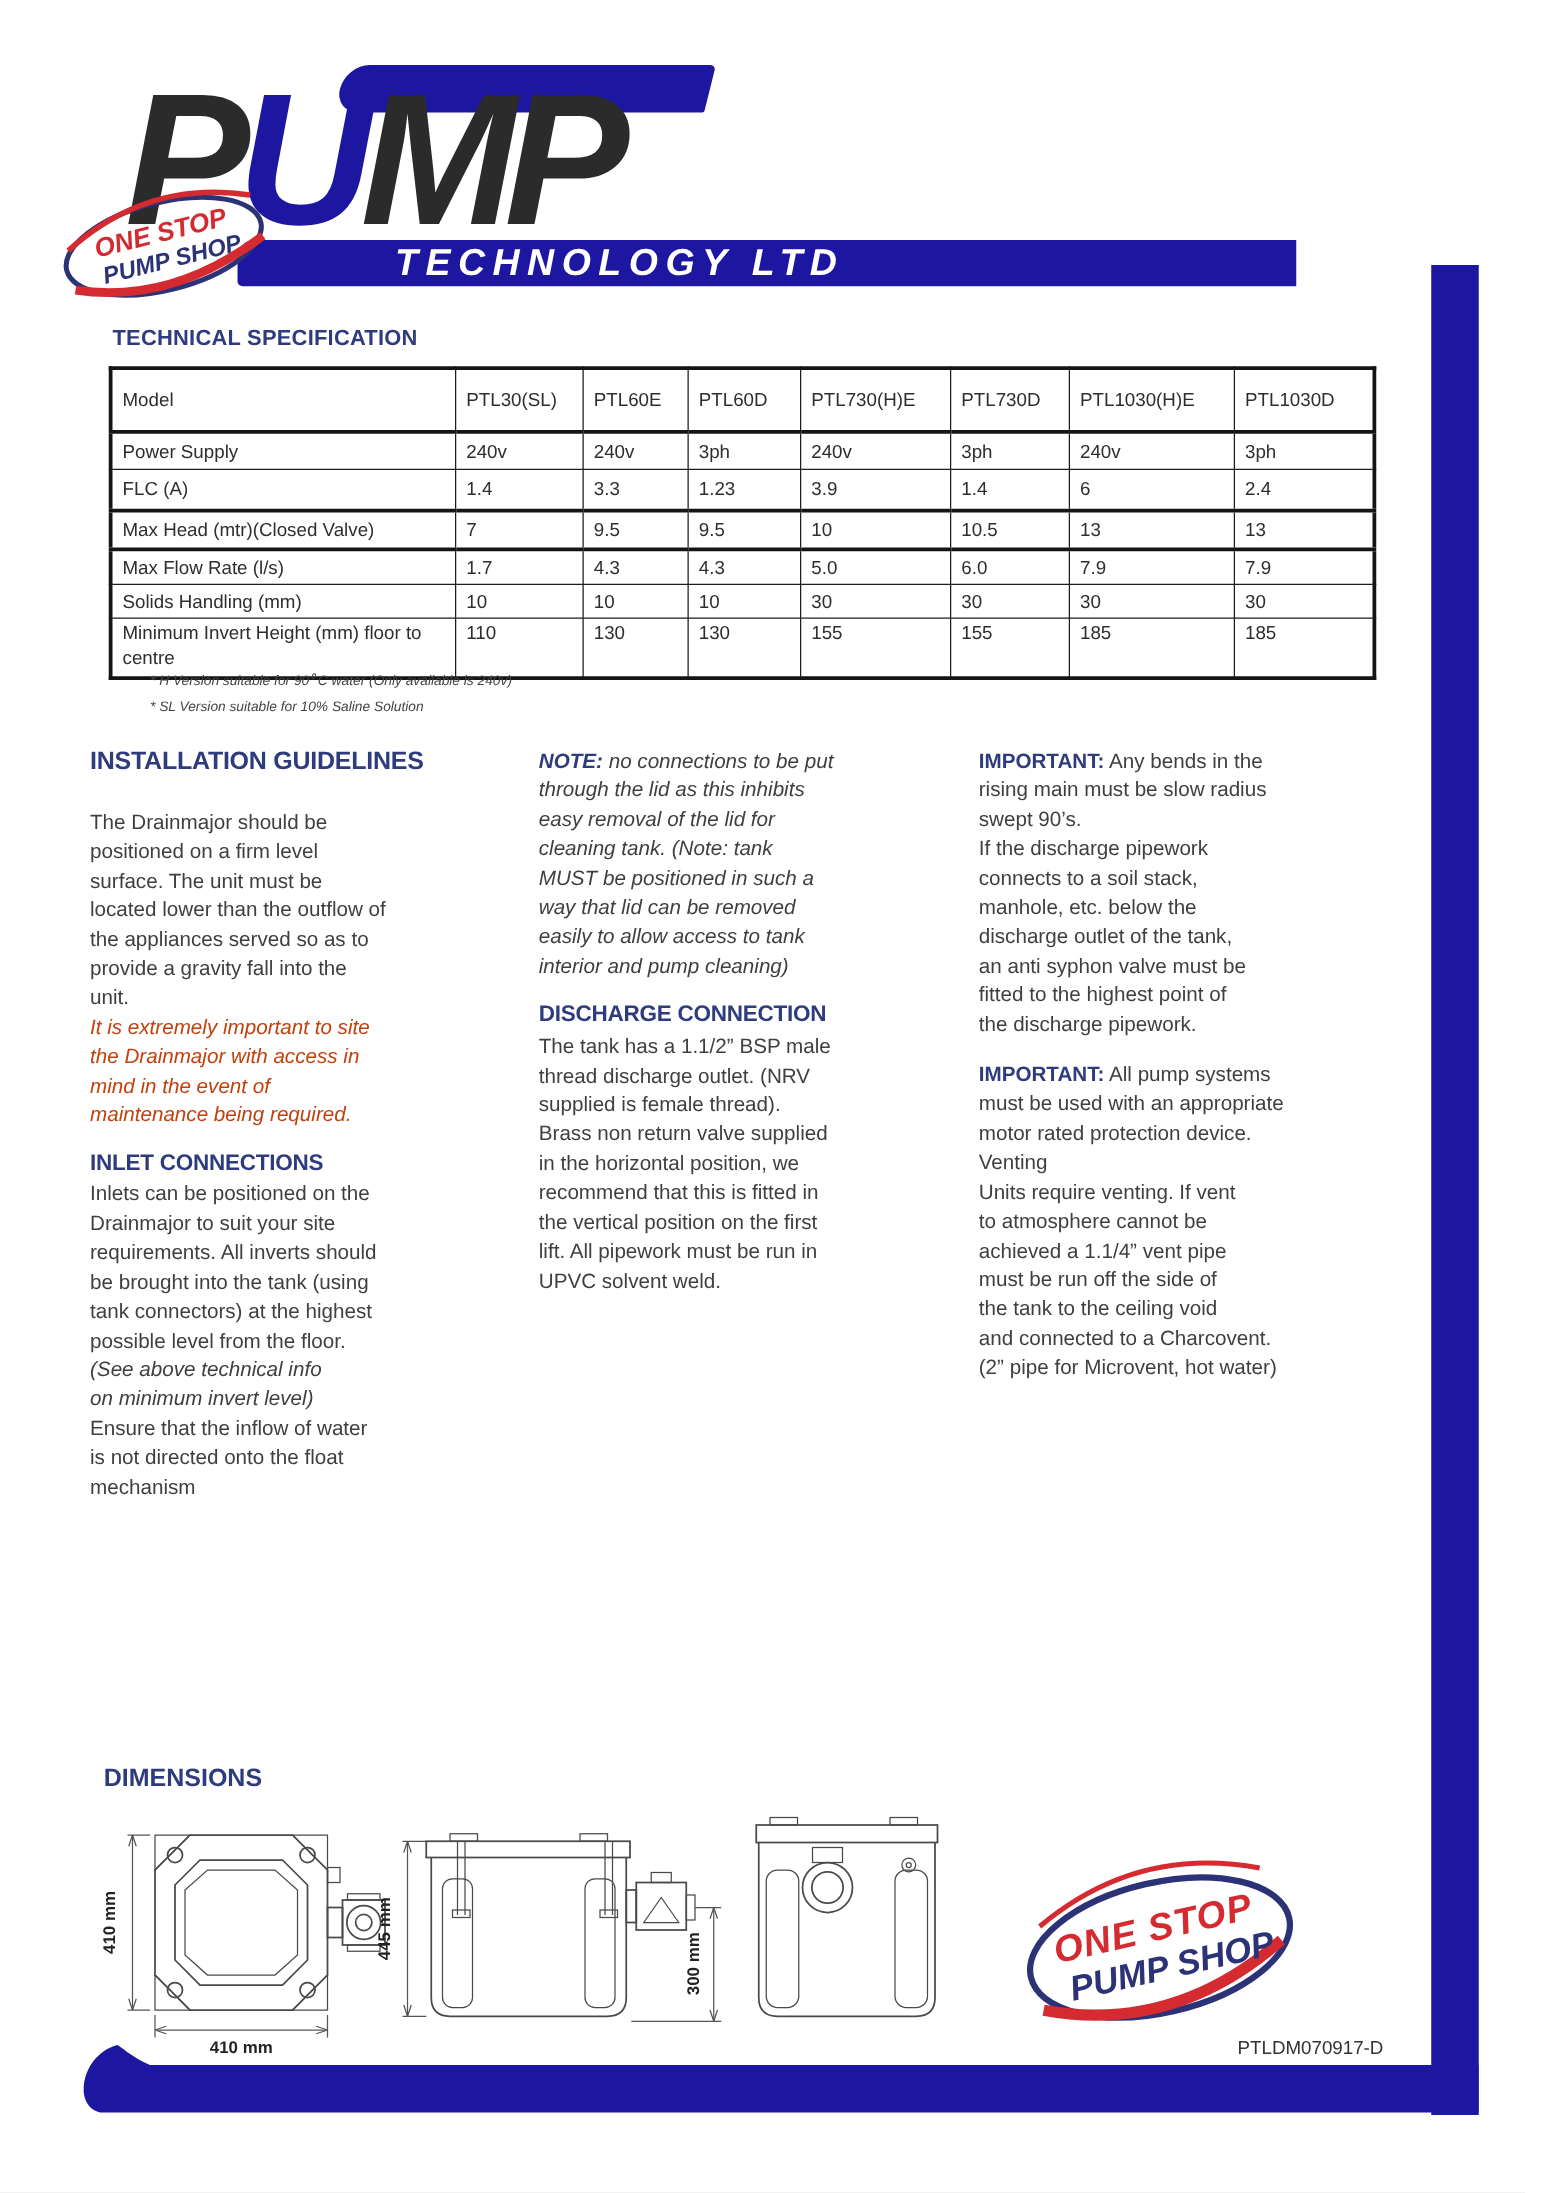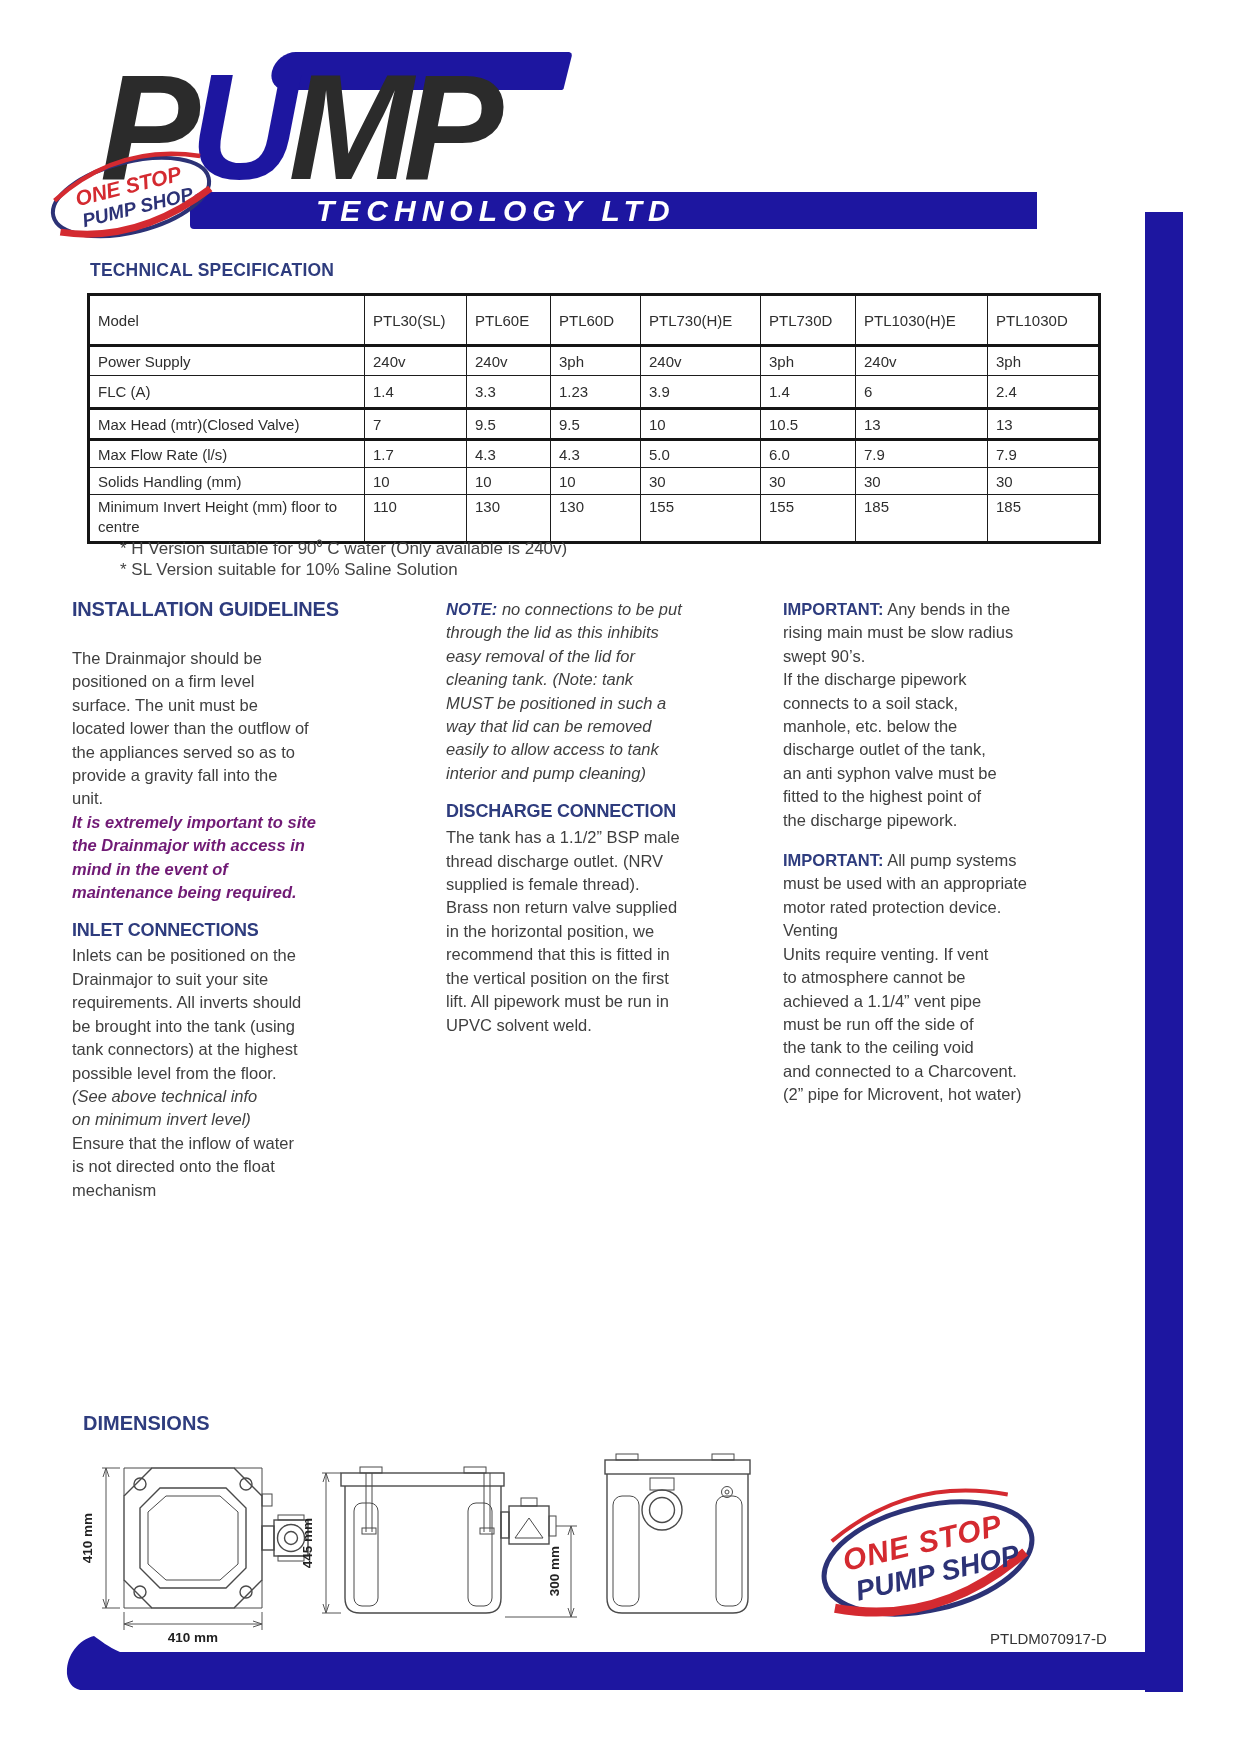--- a/index.html
+++ b/index.html
@@ -44,33 +44,33 @@
   table.spec { border-collapse:collapse; table-layout:fixed; border:3px solid #151515; }
   table.spec th, table.spec td {
     border:1.5px solid #1d1d1d; font-weight:normal; text-align:left;
     font-size:15px; color:#2e2e2e; padding:2px 6px 2px 8px; vertical-align:middle;
   }
   table.spec thead th { border-bottom:3px solid #151515; }
   table.spec tr.thick td { border-top:3px solid #151515; }
   table.spec tr.tall td { vertical-align:top; padding-top:2px; line-height:20px; }
   
   .footnote {
-    position:absolute; left:120px; font-size:17px; color:#444444;
+    position:absolute; left:120px; font-size:11px; font-style:italic; color:#444444;
     white-space:pre-line;
   }
   .fn1 { top:536px; } .fn2 { top:560px; }
   
   .txtcol { position:absolute; top:598px; }
   .col-1 { left:72px;  width:318px; }
-  .col-2 { left:446px; width:292px; }
+  .col-2 { left:431px; width:292px; }
   .col-3 { left:783px; width:288px; }
   .body {
     font-size:16.5px; line-height:23.4px; color:#3f3f3f; white-space:pre-line; margin:0;
   }
-  .body.bi { font-weight:bold; font-style:italic; color:#701a75; }
+  .body.bi { font-weight:normal; font-style:italic; color:#c2410c; }
   .body.it { font-style:italic; }
   .lbl-note { font-weight:bold; font-style:italic; color:#2e3c7e; }
   .lbl-imp  { font-weight:bold; color:#2e3c7e; } .mt17 { margin-top:17px; } .mt4 { margin-top:4px; }
   
   .h-dim { position:absolute; left:83px; top:1412px; font-size:20px; font-weight:bold; color:#2e3c7e; }
   .drawings { position:absolute; left:60px; top:1448px; }
   
   .doc-code { position:absolute; left:990px; top:1630px; font-size:15px; color:#333333; }
   .bar-right { position:absolute; left:1145px; top:212px; width:38px; height:1480px; background:#1d16a0; }
   .bar-bottom { position:absolute; left:56px; top:1630px; }

